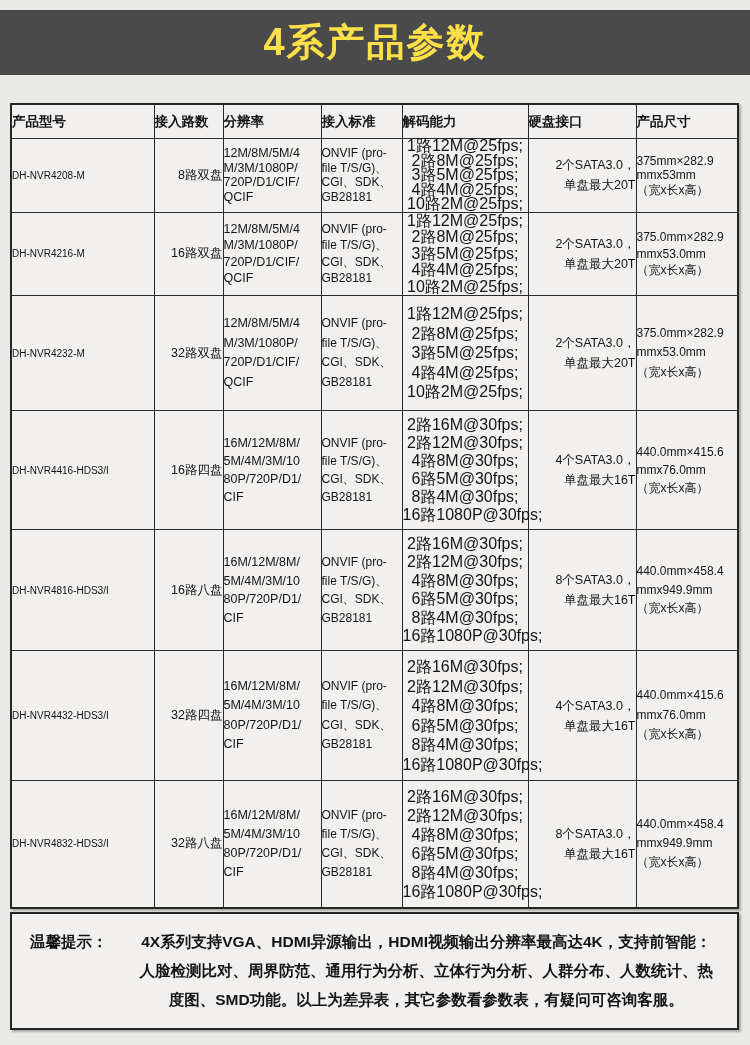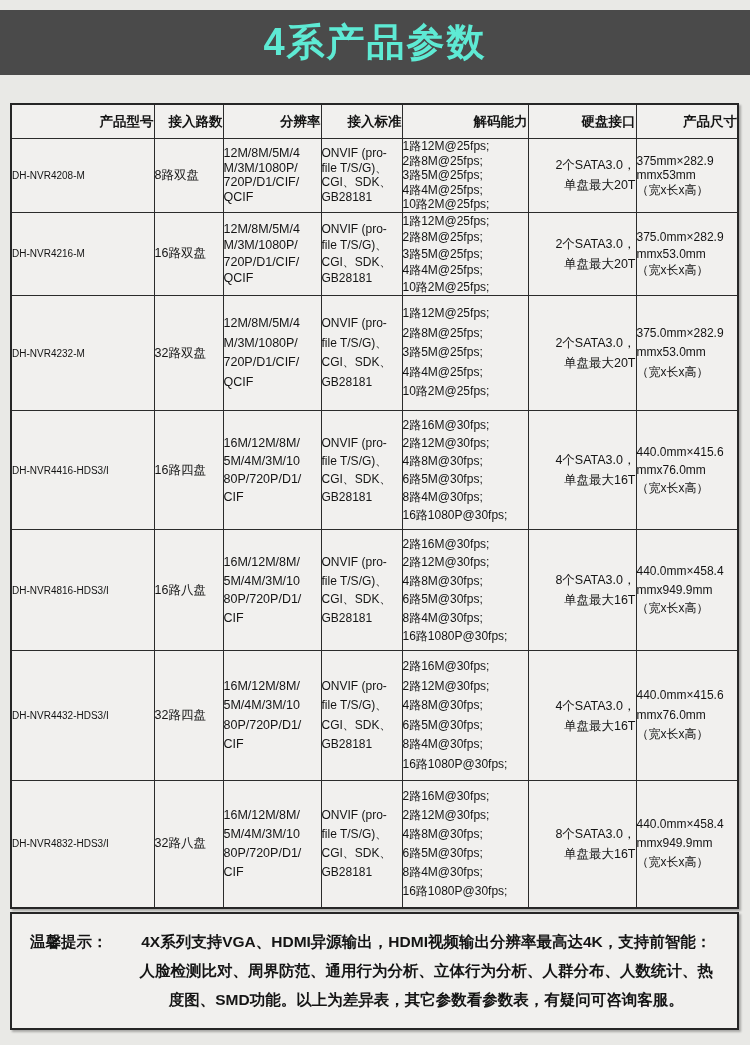--- a/index.html
+++ b/index.html
@@ -12,21 +12,21 @@
     color:#141414;
   }
   .title-band{
     margin-top:10px;
     height:65px;
     background:#4a4a4a;
     display:flex;align-items:center;justify-content:center;
   }
   .title-band h1{
     margin:4px;
-    color:#5eead4;
+    color:#fde047;
     font-size:38px;
     font-weight:800;
     letter-spacing:2px;
   }
   .content{
     margin:28px 11px 0 10px;
   }
   table.spec-table{
     width:729px;
     table-layout:fixed;
@@ -37,37 +37,37 @@
   table.spec-table th, table.spec-table td{
     border:1px solid #2b2b2b;
     padding:0;
     vertical-align:middle;
   }
   table.spec-table{border:2px solid #262626;}
   thead th{
     height:33px;
     font-size:13.5px;
     font-weight:bold;
-    text-align:right;
+    text-align:left;
   }
   td{font-size:12.5px;}
   .cell-model{
     text-align:left;
     padding-left:10px;
     font-size:10px;
   }
-  .cell-center{text-align:left;}
+  .cell-center{text-align:right;}
   .cell-pre{
     white-space:pre;
     text-align:left;
     padding-left:7px;
     padding-right:2px;
   }
   .cell-standard{font-size:12px;padding-left:5px;}
-  .cell-decode{font-size:12px;padding-left:6px;}
+  .cell-decode{font-size:16px;padding-left:6px;text-align:center;}
   .cell-size{font-size:12px;padding-left:5px;}
   .cell-hdd{white-space:pre;text-align:right;line-height:1.6 !important;}
   
   tbody tr:nth-child(1){height:70px;}
   tbody tr:nth-child(1) .cell-pre{line-height:14.5px;}
   tbody tr:nth-child(2){height:83px;}
   tbody tr:nth-child(2) .cell-pre{line-height:16.5px;}
   tbody tr:nth-child(3){height:115px;}
   tbody tr:nth-child(3) .cell-pre{line-height:19.5px;}
   tbody tr:nth-child(4){height:119px;}

